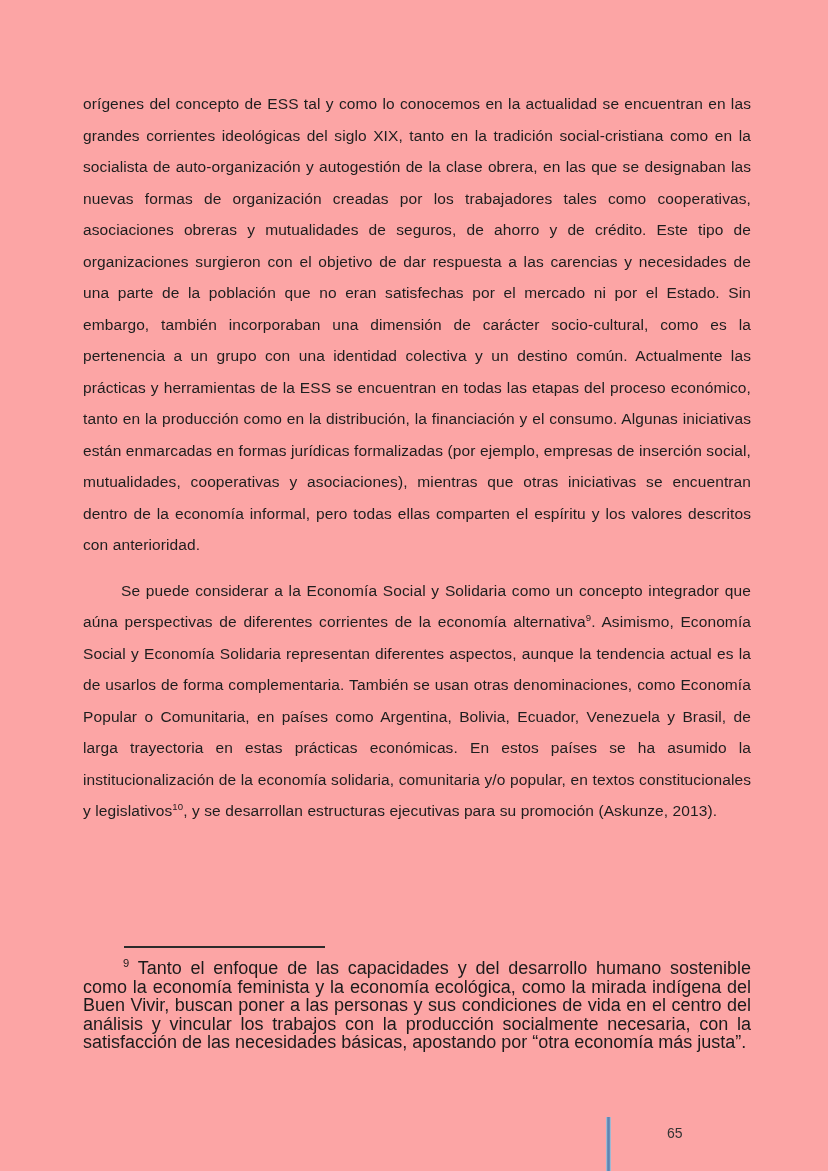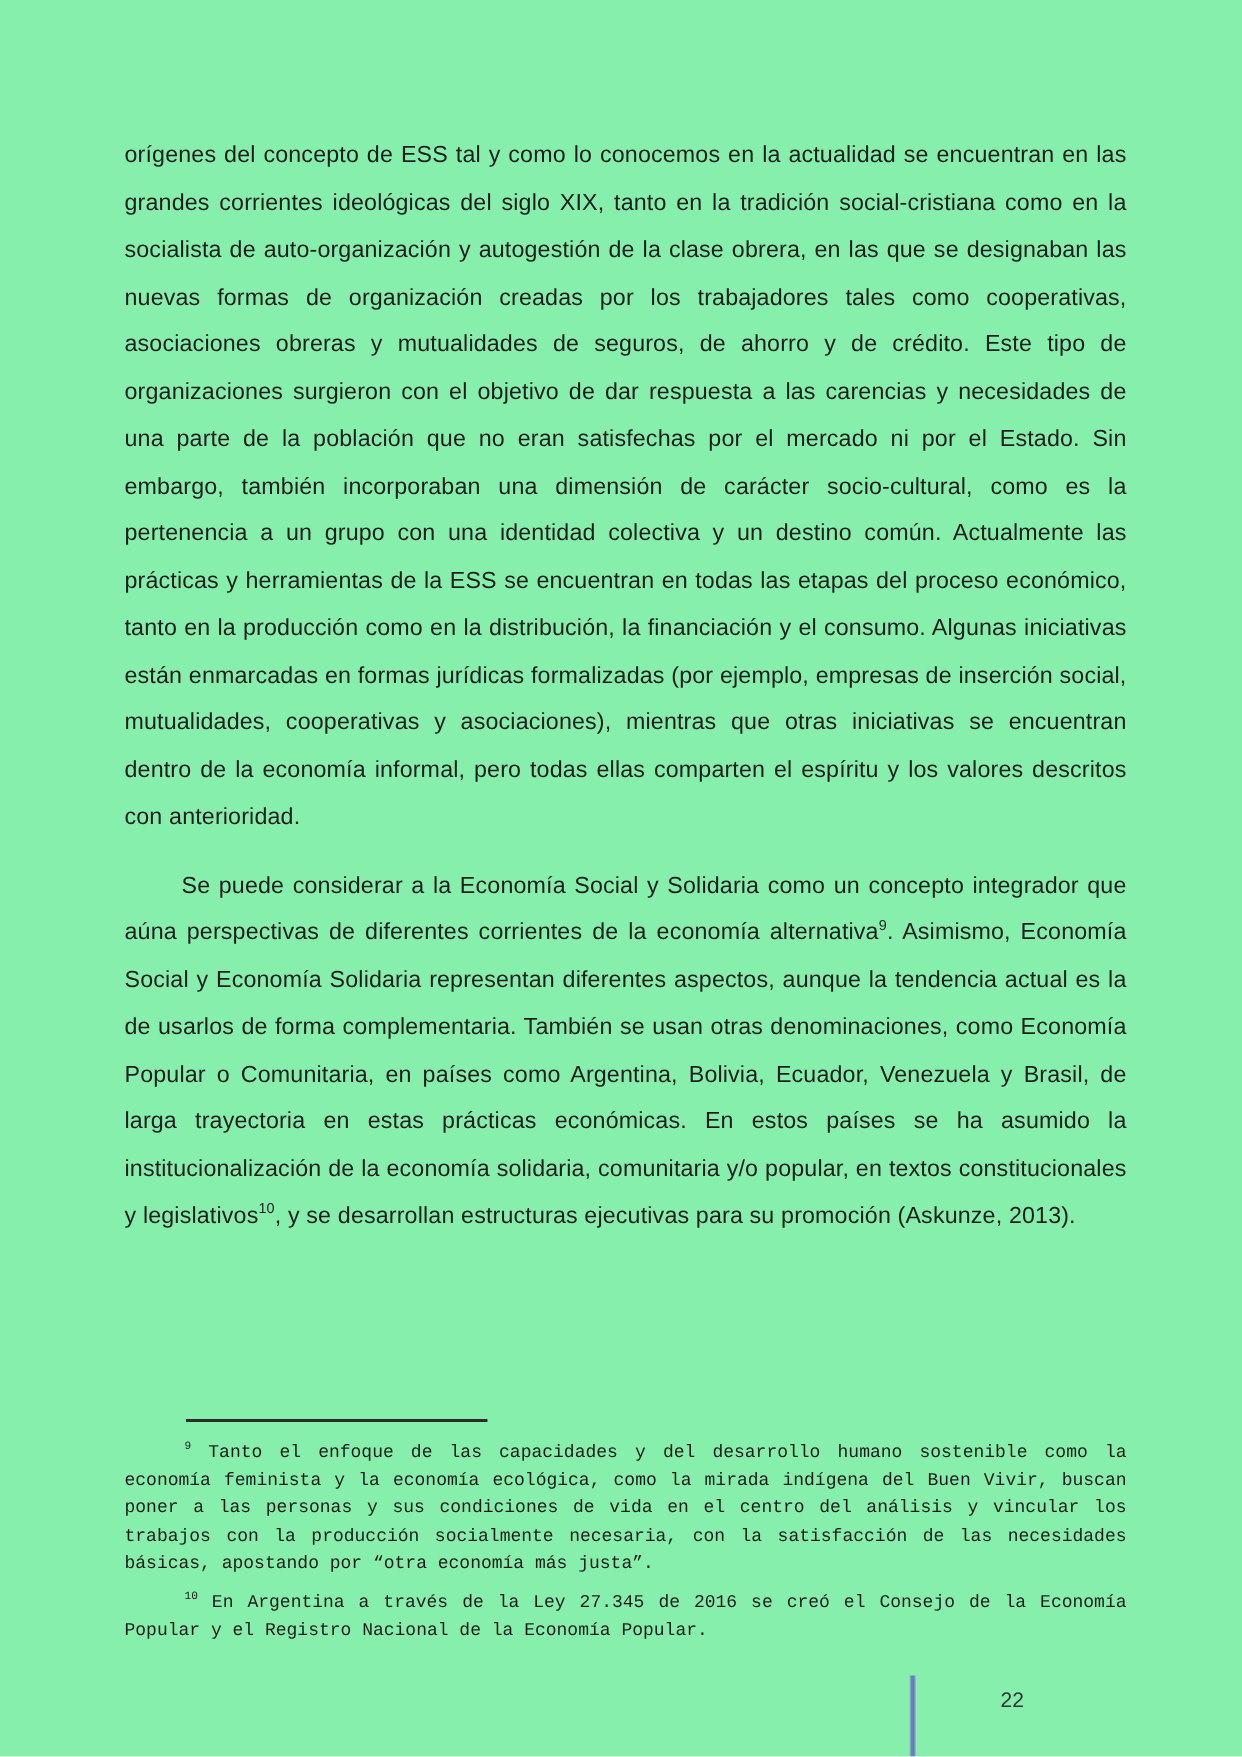--- a/index.html
+++ b/index.html
@@ -4,21 +4,21 @@
 <style>
   html, body {
     margin: 0;
     padding: 0;
     background: #ffffff;
   }
   .page {
     position: relative;
     width: 828px;
     height: 1171px;
-    background: #86efac;
+    background: #fca5a5;
     overflow: hidden;
     font-family: "Liberation Sans", "DejaVu Sans", sans-serif;
     color: #1e1e1e;
   }
   .text-block {
     position: absolute;
     left: 83px;
     top: 88px;
     width: 668px;
   }
@@ -46,26 +46,25 @@
     width: 668px;
   }
   .fn-separator {
     width: 201px;
     height: 2px;
     background: #2b2b2b;
     margin-left: 41px;
   }
   .footnote {
     margin: 0;
-    font-size: 12px;
+    font-size: 18px;
     line-height: 18.6px;
     text-align: justify;
     text-indent: 40px;
     color: #1b1b1b;
-    font-family: Liberation Mono, monospace;
   }
   .footnote.first { margin-top: 11px; }
   .footnote.second { margin-top: 7px; }
   .page-number {
     position: absolute;
     left: 667px;
     top: 1125px;
     font-size: 14px;
     color: #333333;
   }
@@ -84,20 +83,19 @@
 <div class="page">
 
   <div class="text-block">
     <p class="body-para">orígenes del concepto de ESS tal y como lo conocemos en la actualidad se encuentran en las grandes corrientes ideológicas del siglo XIX, tanto en la tradición social-cristiana como en la socialista de auto-organización y autogestión de la clase obrera, en las que se designaban las nuevas formas de organización creadas por los trabajadores tales como cooperativas, asociaciones obreras y mutualidades de seguros, de ahorro y de crédito. Este tipo de organizaciones surgieron con el objetivo de dar respuesta a las carencias y necesidades de una parte de la población que no eran satisfechas por el mercado ni por el Estado. Sin embargo, también incorporaban una dimensión de carácter socio-cultural, como es la pertenencia a un grupo con una identidad colectiva y un destino común. Actualmente las prácticas y herramientas de la ESS se encuentran en todas las etapas del proceso económico, tanto en la producción como en la distribución, la financiación y el consumo. Algunas iniciativas están enmarcadas en formas jurídicas formalizadas (por ejemplo, empresas de inserción social, mutualidades, cooperativas y asociaciones), mientras que otras iniciativas se encuentran dentro de la economía informal, pero todas ellas comparten el espíritu y los valores descritos con anterioridad.</p>
     <p class="body-para indented">Se puede considerar a la Economía Social y Solidaria como un concepto integrador que aúna perspectivas de diferentes corrientes de la economía alternativa<sup>9</sup>. Asimismo, Economía Social y Economía Solidaria representan diferentes aspectos, aunque la tendencia actual es la de usarlos de forma complementaria. También se usan otras denominaciones, como Economía Popular o Comunitaria, en países como Argentina, Bolivia, Ecuador, Venezuela y Brasil, de larga trayectoria en estas prácticas económicas. En estos países se ha asumido la institucionalización de la economía solidaria, comunitaria y/o popular, en textos constitucionales y legislativos<sup>10</sup>, y se desarrollan estructuras ejecutivas para su promoción (Askunze, 2013).</p>
   </div>
 
   <div class="footnotes">
     <div class="fn-separator"></div>
     <p class="footnote first"><sup>9</sup> Tanto el enfoque de las capacidades y del desarrollo humano sostenible como la economía feminista y la economía ecológica, como la mirada indígena del Buen Vivir, buscan poner a las personas y sus condiciones de vida en el centro del análisis y vincular los trabajos con la producción socialmente necesaria, con la satisfacción de las necesidades básicas, apostando por “otra economía más justa”.</p>
-    <p class="footnote second"><sup>10</sup> En Argentina a través de la Ley 27.345 de 2016 se creó el Consejo de la Economía Popular y el Registro Nacional de la Economía Popular.</p>
   </div>
 
-  <span class="page-number">22</span>
+  <span class="page-number">65</span>
 
   <div class="accent-line" style="background: linear-gradient(90deg, rgb(185, 205, 225) 0%, rgb(93, 132, 178) 35%, rgb(93, 132, 178) 65%, rgb(185, 205, 225) 100%);"></div>
 
 </div>
 
 </body></html>

